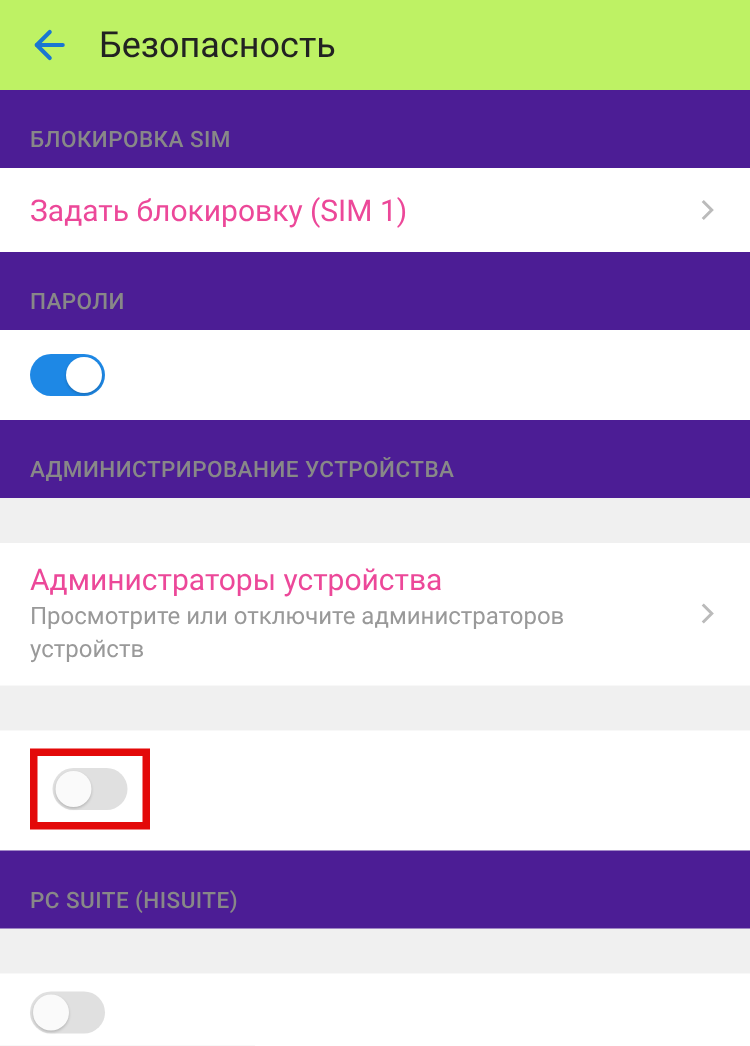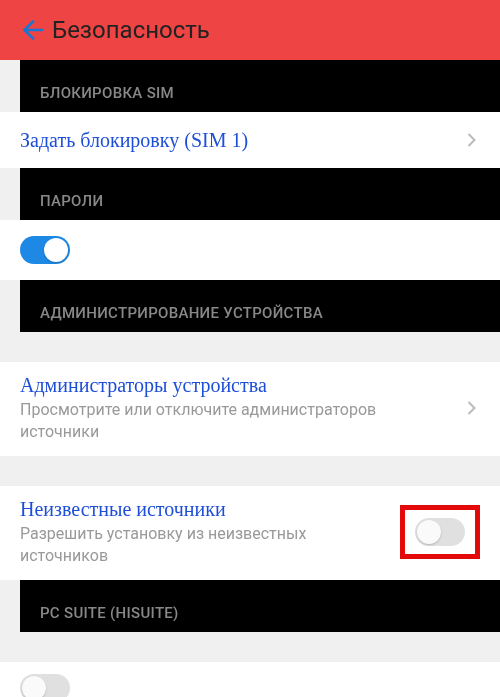--- a/index.html
+++ b/index.html
@@ -4,57 +4,55 @@
   <style>
     * { margin: 0; padding: 0; box-sizing: border-box; }
     body {
       width: 500px;
       height: 697px;
       background: #f0f0f0;
       font-family: -apple-system, Roboto, sans-serif;
       overflow: hidden;
     }
     .header {
-      background: #ef4444;
+      background: #bef264;
       display: flex;
       align-items: center;
       padding: 16px 18px;
-      gap: 8px;
+      gap: 22px;
     }
     .back-arrow {
       color: #1976d2;
     }
     .back-arrow svg { width: 26px; height: 26px; display: block; }
     .page-title {
       font-size: 24px;
       color: #222;
       font-weight: 400;
     }
     .section-header {
-      background: #000000;
+      background: #4c1d95;
       padding: 24px 20px 10px 20px;
       font-size: 15px;
       font-weight: 500;
       color: #888;
       letter-spacing: 0.3px;
-      margin-left: 20px;
     }
     .row {
       background: #fff;
       padding: 16px 20px;
       display: flex;
       align-items: center;
       justify-content: space-between;
     }
     .row-tall { padding: 12px 20px 14px 20px; margin-top: 30px; }
     .row-title {
       font-size: 20px;
-      color: #1d4ed8;
+      color: #ec4899;
       font-weight: 400;
-      font-family: Liberation Serif, serif;
     }
     .row-sub {
       font-size: 16px;
       color: #999;
       line-height: 1.35;
       margin-top: 2px;
     }
     .row-left { flex: 1; padding-right: 14px; }
     .chevron { color: #bbb; flex-shrink: 0; }
     .chevron svg { width: 15px; height: 24px; display: block; }
@@ -116,34 +114,30 @@
   <div class="toggle on">
     <div class="knob"></div>
   </div>
 </div>
 
 <div class="section-header">АДМИНИСТРИРОВАНИЕ УСТРОЙСТВА</div>
 
 <div class="row row-tall">
   <div class="row-left">
     <div class="row-title">Администраторы устройства</div>
-    <div class="row-sub">Просмотрите или отключите администраторов источники</div>
+    <div class="row-sub">Просмотрите или отключите администраторов устройств</div>
   </div>
   <span class="chevron">
     <svg viewBox="0 0 12 24" fill="none" stroke="currentColor" stroke-width="2">
       <polyline points="2 6 8 12 2 18"></polyline>
     </svg>
   </span>
 </div>
 
 <div class="row row-tall">
-  <div class="row-left">
-    <div class="row-title">Неизвестные источники</div>
-    <div class="row-sub">Разрешить установку из неизвестных источников</div>
-  </div>
   <div class="highlight-box">
     <div class="toggle off">
       <div class="knob"></div>
     </div>
   </div>
 </div>
 
 <div class="section-header">PC SUITE (HISUITE)</div>
 
 <div class="row row-tall">

